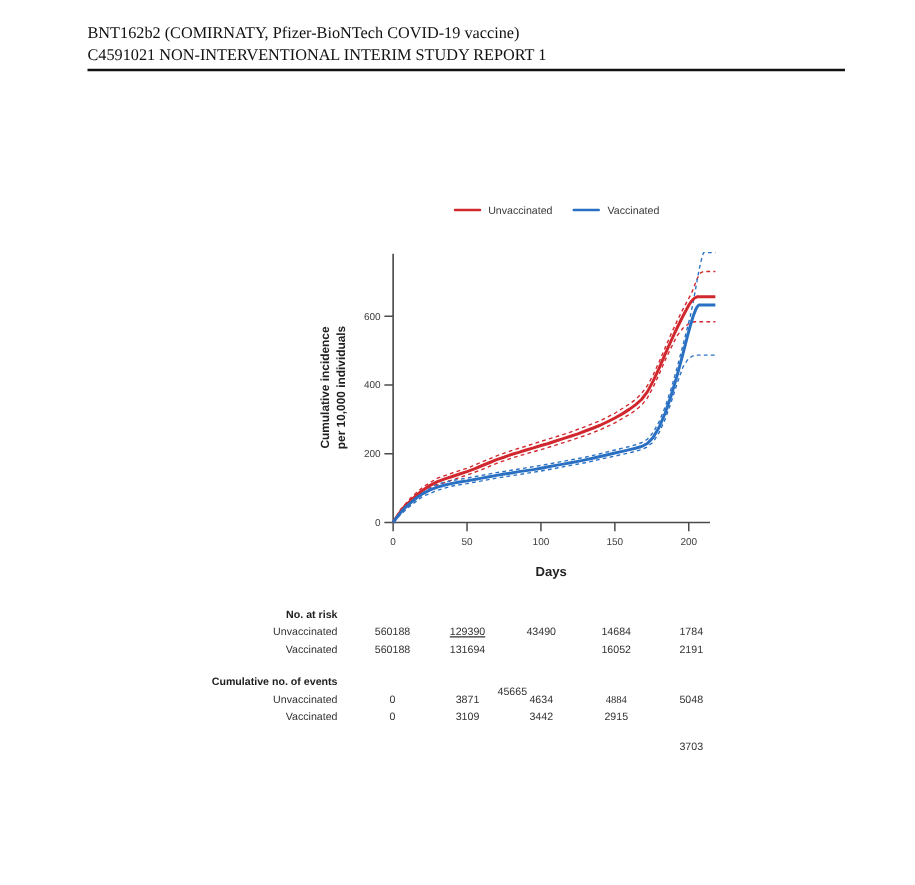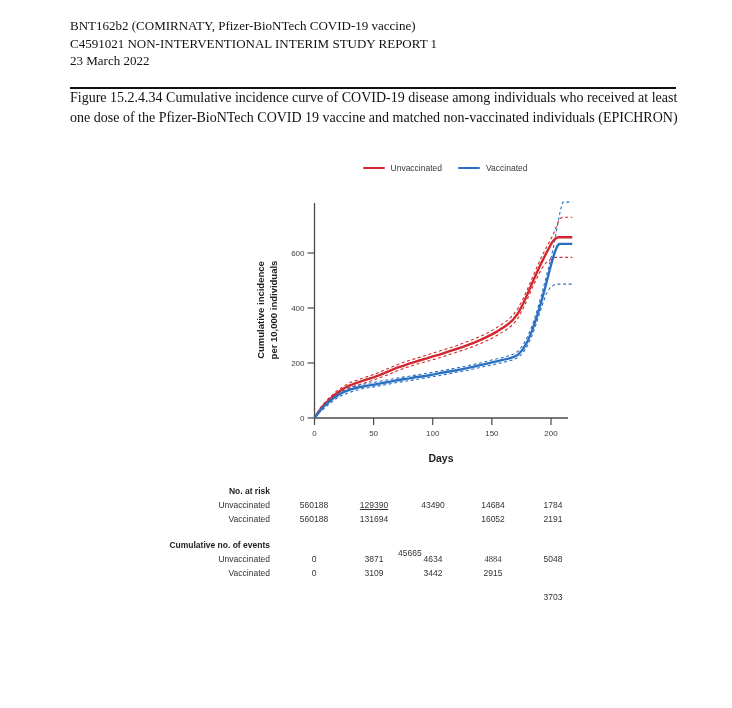--- a/index.html
+++ b/index.html
@@ -1,19 +1,19 @@
 <!DOCTYPE html>
 <html><head>
 <meta charset="utf-8">
 <style>
   html,body{margin:0;padding:0;background:#fff;}
   .page{position:relative;width:732px;height:708px;background:#ffffff;
         font-family:"Liberation Serif",serif;overflow:hidden;}
   .hdr{position:absolute;left:70px;top:17px;width:606px;font-size:13px;
-       line-height:17.5px;color:#111;border-bottom:2px solid #111;padding-bottom:17px;}
+       line-height:17.5px;color:#111;border-bottom:2px solid #111;padding-bottom:3px;}
   .hdr span{display:block;}
   .caption{position:absolute;left:70px;top:88px;width:616px;font-size:14px;
            line-height:19.5px;color:#111;}
   .legend{position:absolute;left:245px;top:163px;width:400px;display:flex;
           justify-content:center;align-items:center;gap:16px;
           font-family:"Liberation Sans",sans-serif;font-size:8.5px;color:#3a3a3a;}
   .legend-item{display:flex;align-items:center;gap:6px;}
   .legend-swatch{display:inline-block;width:22px;height:2.6px;border-radius:1px;}
   .yaxis-title{position:absolute;left:182px;top:297px;width:170px;height:26px;
                transform:rotate(-90deg);text-align:center;
@@ -30,24 +30,22 @@
   .tcell.bold{font-weight:bold;color:#222;}
 </style>
 </head>
 <body>
 
 <div class="page">
 
   <div class="hdr">
     <span>BNT162b2 (COMIRNATY, Pfizer-BioNTech COVID-19 vaccine)</span>
     <span>C4591021 NON-INTERVENTIONAL INTERIM STUDY REPORT 1</span>
-    <span>23 March 2022</span>
   </div>
 
-  <div class="caption">Figure 15.2.4.34 Cumulative incidence curve of COVID-19 disease among individuals who received at least one dose of the Pfizer-BioNTech COVID 19 vaccine and matched non-vaccinated individuals (EPICHRON)</div>
 
   <div>
     <div class="legend">
       <span class="legend-item">
         <span class="legend-swatch" style="background: rgb(208, 40, 46);"></span>
         <span>Unvaccinated</span>
       </span>
       <span class="legend-item">
         <span class="legend-swatch" style="background: rgb(42, 112, 194);"></span>
         <span>Vaccinated</span>

